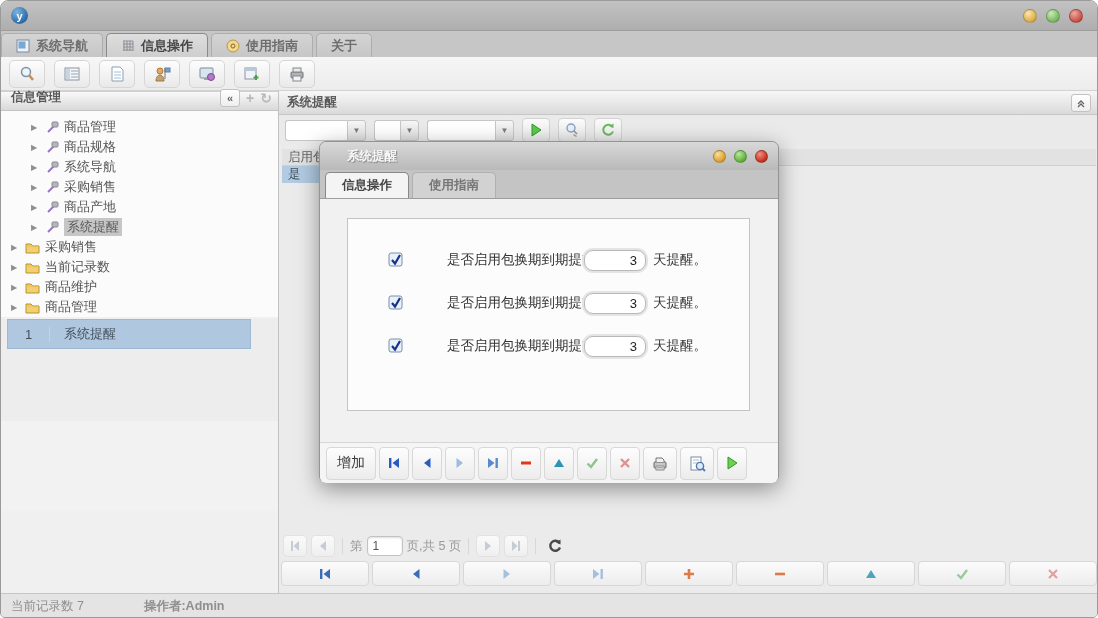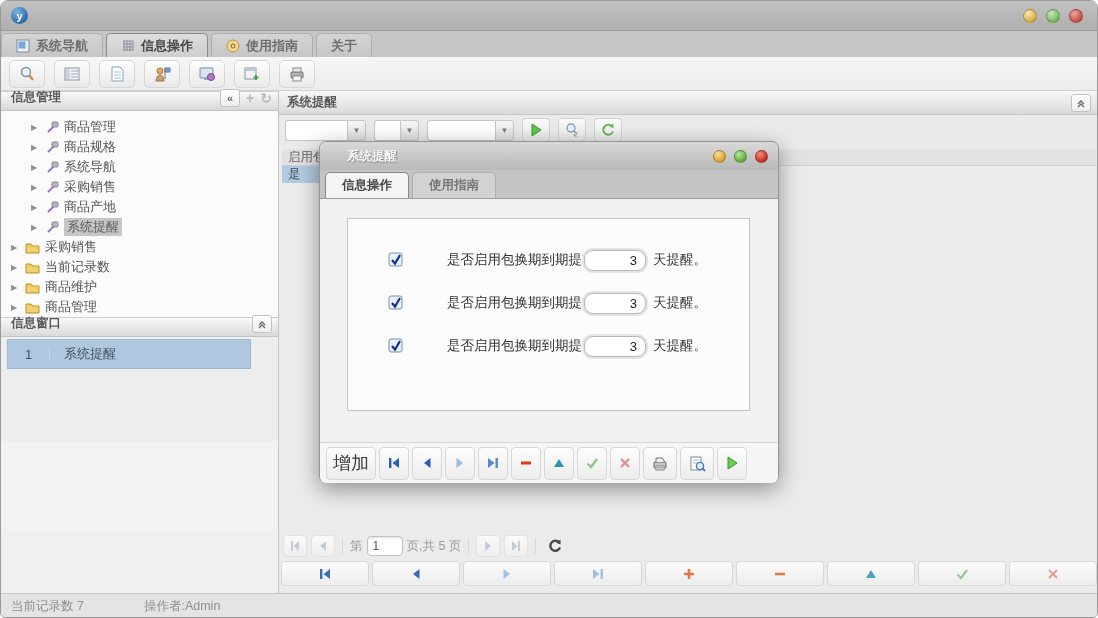--- a/index.html
+++ b/index.html
@@ -101,21 +101,21 @@
   
   .btoolbar { position:absolute; left:2px; top:470px; width:816px; height:26px; display:flex; gap:3px; }
   .bbtn { flex:1; height:25px; border:1px solid #d7d7d7; border-radius:4px;
     background:linear-gradient(#fbfbfb,#ededed); display:flex; align-items:center; justify-content:center; }
 
   
   .statusbar { position:absolute; left:0; top:592px; width:100%; height:26px;
     background:#e4e4e4; border-top:1px solid #c6c6c6; display:flex; align-items:center;
     font-size:12.5px; color:#8f8f8f; }
   .statusbar span { margin-left:10px; }
-  .statusbar .s2 { margin-left:60px; } .statusbar .s3 { margin-left:60px; }
+  .statusbar .s2 { margin-left:60px;font-weight:bold; } .statusbar .s3 { margin-left:60px; }
 
   
   .dialog { position:absolute; left:318px; top:140px; width:460px; height:342px;
     background:#c9c9c9; border:1px solid #949494; border-radius:7px;
     box-shadow:0 6px 22px rgba(0,0,0,.4); }
   .dtitle { height:28px; background:linear-gradient(#d8d8d8,#b9b9b9); border-radius:6px 6px 0 0;
     display:flex; align-items:center; padding:0 10px 0 27px; }
   .dtitle .txt { color:#f6f6f6; font-size:12.5px; font-weight:bold; text-shadow:1px 1px 1px #868686; }
   .dtitle .sp { flex:1; }
   .dwb { width:13px; height:13px; border-radius:50%; margin-left:8px; border:1px solid rgba(110,90,50,.5); }
@@ -133,21 +133,21 @@
   .drow { position:absolute; left:0; width:100%; height:26px; display:flex; align-items:center; }
   .drow .cb { margin-left:40px; }
   .drow .lab { margin-left:43px; width:137px; overflow:hidden; white-space:nowrap; font-size:13.5px; color:#333; }
   .drow .val { width:62px; height:21px; border:1px solid #b8b8b8; border-radius:9px;
     background:#fff; font-size:13px; color:#222; text-align:right; padding-right:8px; box-shadow:0 0 0 2px #e4e4e4; }
   .drow .suf { margin-left:7px; font-size:13.5px; color:#333; }
   .dbar { height:41px; background:#f5f5f5; border-top:1px solid #d6d6d6; border-radius:0 0 6px 6px;
     display:flex; align-items:center; gap:3px; padding-left:6px; }
   .dbtn { height:33px; border:1px solid #d8d8d8; border-radius:4px;
     background:linear-gradient(#fdfdfd,#ececec); display:flex; align-items:center; justify-content:center; }
-  .dbtn.txt { width:50px; font-size:18px; color:#3c3c3c; }
+  .dbtn.txt { width:50px; font-size:14px; color:#3c3c3c; }
   .dbtn.ic { width:30px; }
   .dbtn.wide { width:34px; }
 </style>
 </head>
 <body>
 
 <div class="app">
 
   <div class="titlebar">
     <div class="logo">y</div>
@@ -327,29 +327,20 @@
         <div class="titem root">
             <span class="arrow">▶</span>
             <svg width="15" height="14">
               <path d="M1 4h5l2 2h6v7H1z" fill="#f0d070" stroke="#b89228"></path>
               <path d="M1 6h13" stroke="#e8c050"></path>
             </svg>
             <span>商品管理</span>
           </div>
       </div>
 
-      <div class="phead">
-        <span>信息窗口</span>
-        <span class="sp"></span>
-        <span class="mini">
-          <svg width="12" height="12">
-              <path d="M3 7 L6 4 L9 7 M3 10 L6 7 L9 10" stroke="#666" fill="none" stroke-width="1.3"></path>
-            </svg>
-        </span>
-      </div>
       <div class="iwbody">
         <div class="iwrow">
           <span class="idx">1</span>
           <span class="lbl">系统提醒</span>
         </div>
       </div>
 
       <div class="rpbody"></div>
     </div>
 

